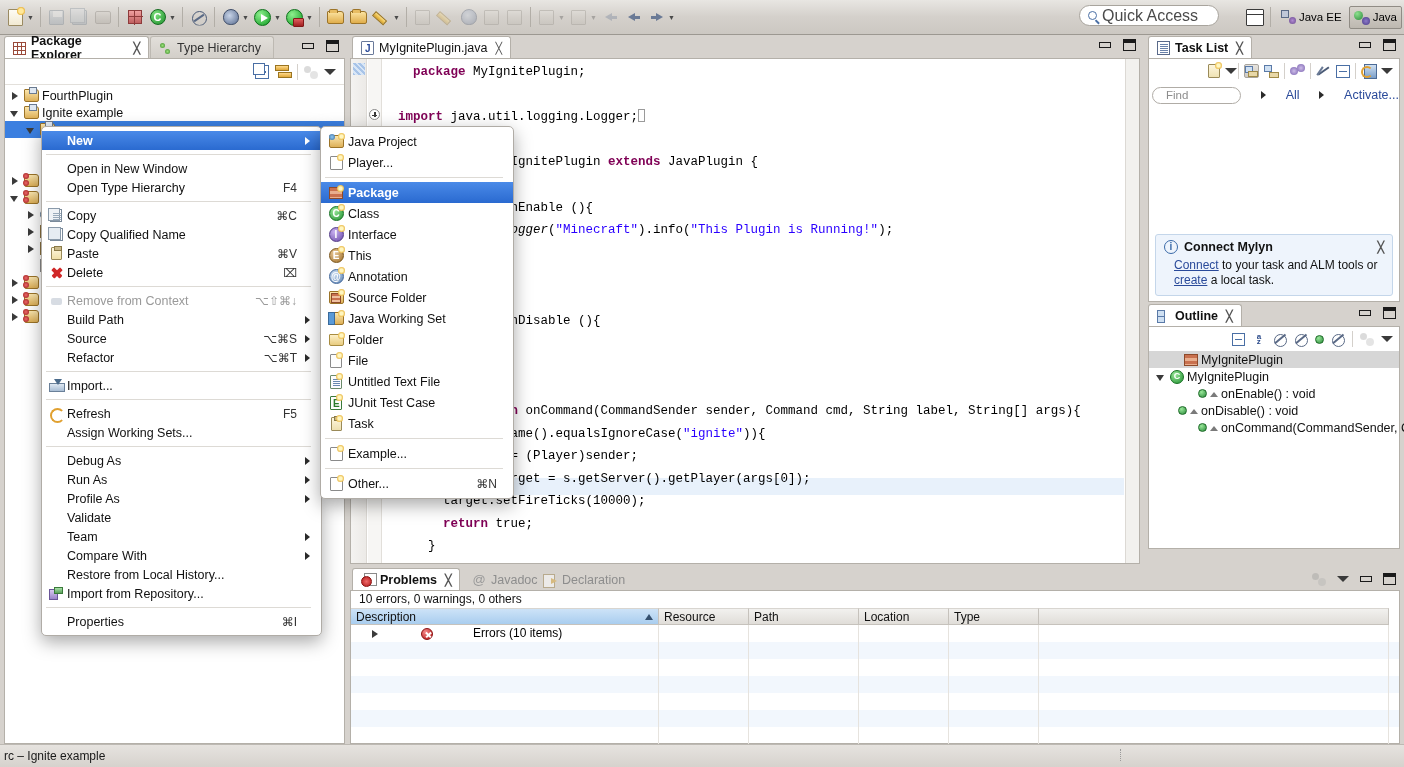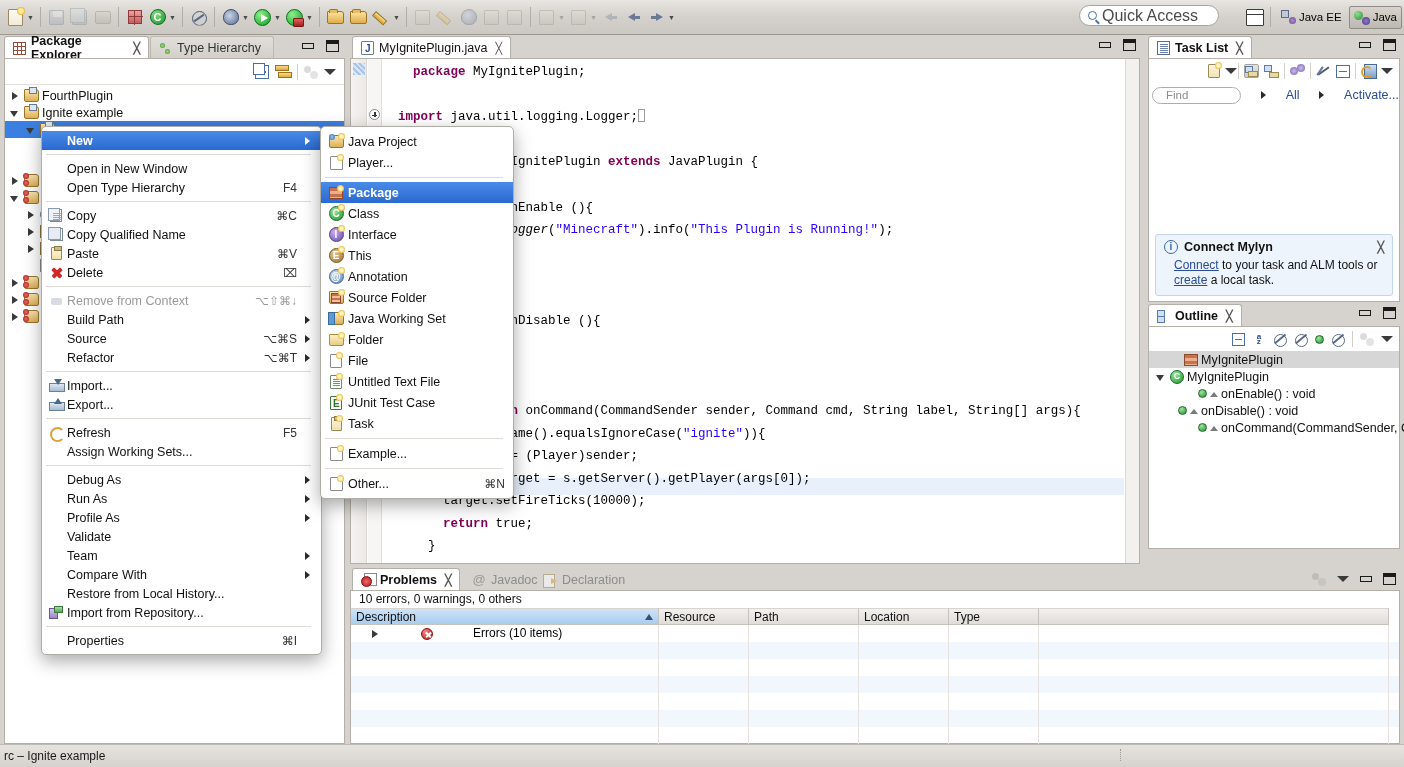--- a/index.html
+++ b/index.html
@@ -241,21 +241,21 @@
   .ci-repo:after{content:'';position:absolute;right:0;top:0;width:7px;height:5px;
     background:linear-gradient(#a8e0a8,#5aa05a);border:1px solid #3a7a3a;}
 
   
   .submenu {
     position:absolute; left:320px; top:126px; width:194px;
     background:#fff; border:1px solid #b0aca6; border-radius:5px;
     box-shadow: 0 6px 18px rgba(0,0,0,.34);
     padding:4px 0; font-size:12.5px; z-index:70;
   }
-  .sm-row { height:21px; display:flex; align-items:center; white-space:nowrap; padding-right:8px; }
+  .sm-row { height:21px; display:flex; align-items:center; white-space:nowrap; padding-right:16px; }
   .sm-row.hl { background:linear-gradient(#4a8ae8,#2a6ad0); }
   .sm-row.hl .sm-label { color:#fff; font-weight:bold; }
   .sm-icon { width:24px;height:18px;display:flex;align-items:center;justify-content:center;flex:none;margin-left:3px; }
   .sm-label { flex:1; color:#111; }
   .sm-accel { color:#333; font-size:12px; }
 
   .si-base { position:relative; }
   .si-spark:after { content:''; position:absolute; right:-2px; top:-3px; width:7px; height:7px;
     background: radial-gradient(circle, #fff6c0 30%, #e8b33a 75%); border-radius:50%; }
   .si-javaprj { width:15px;height:13px;background:linear-gradient(#fbe6ae,#ddb058);
@@ -1022,27 +1022,20 @@
         <span class="mi-arrow" style="width: 12px;"></span>
       </div>
       <div class="msep"></div>
       <div class="mi">
         <span class="mi-icon">
           <span class="ci-import"></span>
         </span>
         <span class="mi-label">Import...</span>
         <span class="" style="width: 12px;"></span>
       </div>
-      <div class="mi">
-        <span class="mi-icon">
-          <span class="ci-export"></span>
-        </span>
-        <span class="mi-label">Export...</span>
-        <span class="" style="width: 12px;"></span>
-      </div>
       <div class="msep"></div>
       <div class="mi">
         <span class="mi-icon">
           <span class="ci-refresh"></span>
         </span>
         <span class="mi-label">Refresh</span>
         <span class="mi-accel">F5</span>
         <span class="" style="width: 12px;"></span>
       </div>
       <div class="mi">

